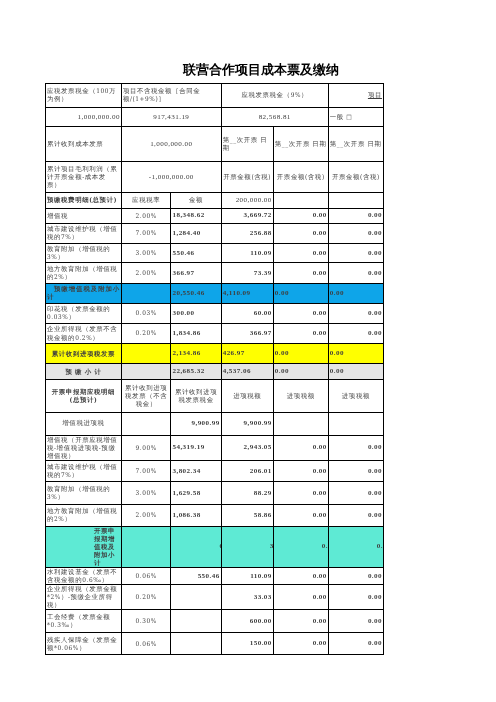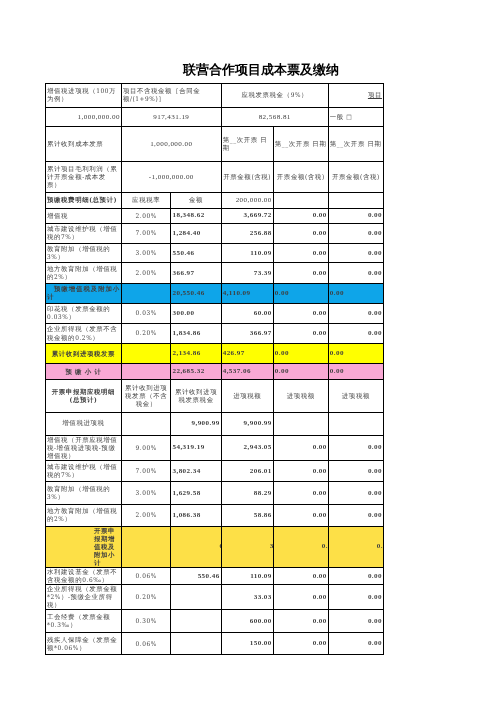--- a/index.html
+++ b/index.html
@@ -11,42 +11,42 @@
   table.grid td{border:0.8px solid #000;font-size:6.45px;letter-spacing:0.6px;color:#3f3f3f;padding:0 1px;vertical-align:middle;
     line-height:1.25;overflow:hidden;white-space:nowrap;}
   table.grid td.wrap{white-space:normal;word-break:normal;overflow-wrap:break-word;}
   .c-l{text-align:left;}
   .c-c{text-align:center;}
   .c-r{text-align:right;}
   .b{font-weight:bold;color:#000;}
   table.grid td.num{font-family:"Liberation Serif",serif;font-stretch:normal;font-size:7.1px;letter-spacing:0.42px;}
   tr.blue td{background:#0ea5e9;}
   tr.yellow td{background:#FFFF00;}
-  tr.green td{background:#f9a8d4;margin-top:24px;}
-  tr.lgreen td{background:#fde047;padding-left:48px;}
+  tr.green td{background:#e5e5e5;margin-top:24px;}
+  tr.lgreen td{background:#5eead4;padding-left:48px;}
   table.grid td.dist{text-align:justify;text-align-last:left;white-space:normal;word-break:normal;text-indent:7px;}
   td.ovf{overflow:visible;text-decoration:underline;}
 </style>
 </head>
 <body>
 
 <div id="sheet">
   <div class="title">联营合作项目成本票及缴纳</div>
   <table class="grid">
 <colgroup>
 <col style="width:75.9px">
 <col style="width:49.6px">
 <col style="width:50.2px">
 <col style="width:52.1px">
 <col style="width:55.0px">
 <col style="width:55.2px">
 </colgroup>
 <tbody>
         <tr style="height:23.7px">
-          <td class="c-l wrap">增值税进项税（100万为例）</td>
+          <td class="c-l wrap">应税发票税金（100万为例）</td>
           <td colspan="2" class="c-l wrap">项目不含税金额［合同金额/(1+9%)］</td>
           <td colspan="2" class="c-c">应税发票税金（9%）</td>
           <td class="c-r ovf">项目</td>
         </tr>
 <tr style="height:19.8px">
           <td class="c-r num">1,000,000.00</td>
           <td colspan="2" class="c-c num">917,431.19</td>
           <td colspan="2" class="c-c num">82,568.81</td>
           <td class="c-l">一般 □</td>
         </tr>

